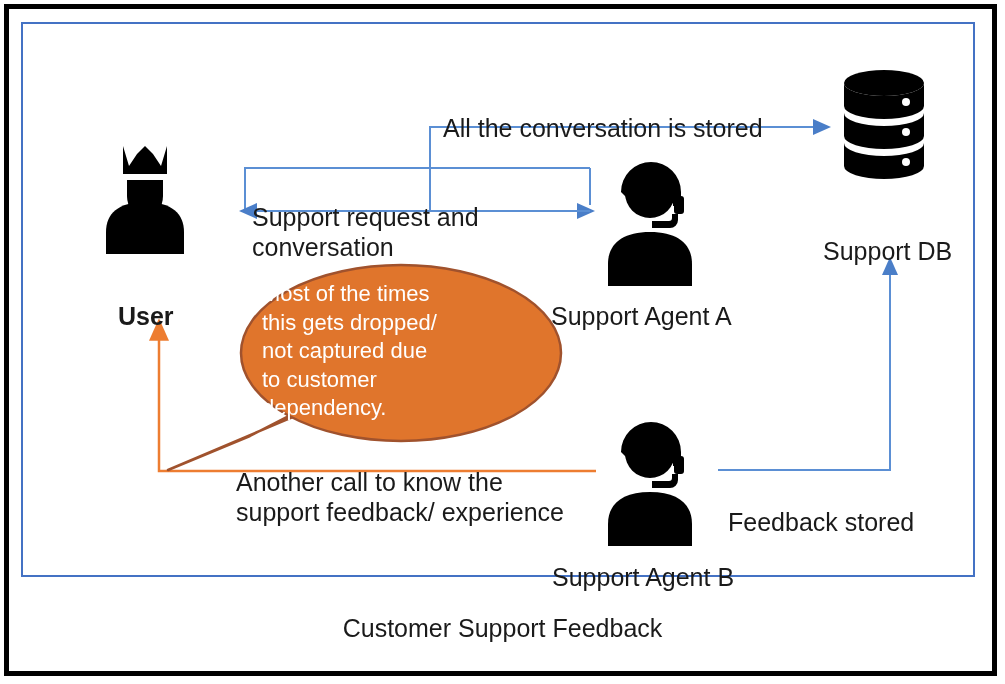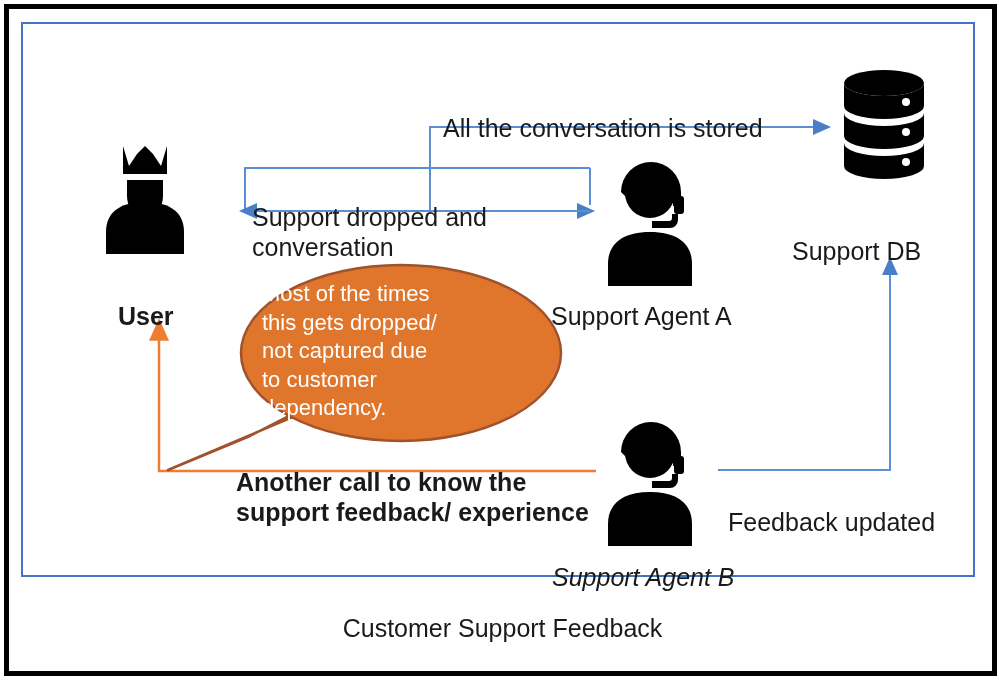--- a/index.html
+++ b/index.html
@@ -47,25 +47,25 @@
   .lbl {
     position: absolute;
     color: #1a1a1a;
     font-size: 25px;
     line-height: 30px;
     white-space: pre;
     margin-top: 20px;
   }
   .lbl-user      { left: 118px;  top: 281px; font-weight: bold; }
   .lbl-agent-a   { left: 551px;  top: 281px; }
-  .lbl-agent-b   { left: 552px;  top: 542px; font-style: italic; }
-  .lbl-db        { left: 792px;  top: 216px; }
+  .lbl-agent-b   { left: 552px;  top: 542px; }
+  .lbl-db        { left: 823px;  top: 216px; }
   .lbl-stored    { left: 443px;  top: 93px;  }
   .lbl-support-req { left: 252px; top: 182px; width: 330px; }
-  .lbl-another   { left: 236px;  top: 447px; width: 370px; font-weight: bold; }
+  .lbl-another   { left: 236px;  top: 447px; width: 370px; }
   .lbl-feedback  { left: 728px;  top: 487px; }
   .caption {
     position: absolute;
     left: 0;
     top: 614px;
     width: 1005px;
     text-align: center;
     font-size: 25px;
     color: #1a1a1a;
   }
@@ -166,27 +166,27 @@
   <div class="lbl lbl-user">User</div>
 
   <div class="lbl lbl-agent-a">Support Agent A</div>
 
   <div class="lbl lbl-agent-b">Support Agent B</div>
 
   <div class="lbl lbl-db">Support DB</div>
 
   <div class="lbl lbl-stored">All the conversation is stored</div>
 
-  <div class="lbl lbl-support-req">Support dropped and
+  <div class="lbl lbl-support-req">Support request and
 conversation</div>
 
   <div class="lbl lbl-another">Another call to know the
 support feedback/ experience</div>
 
-  <div class="lbl lbl-feedback">Feedback updated</div>
+  <div class="lbl lbl-feedback">Feedback stored</div>
 
   <div class="bubble-text">Most of the times
 this gets dropped/
 not captured due
 to customer
 dependency.</div>
 
   <div class="caption">Customer Support Feedback</div>
 
 </div>

